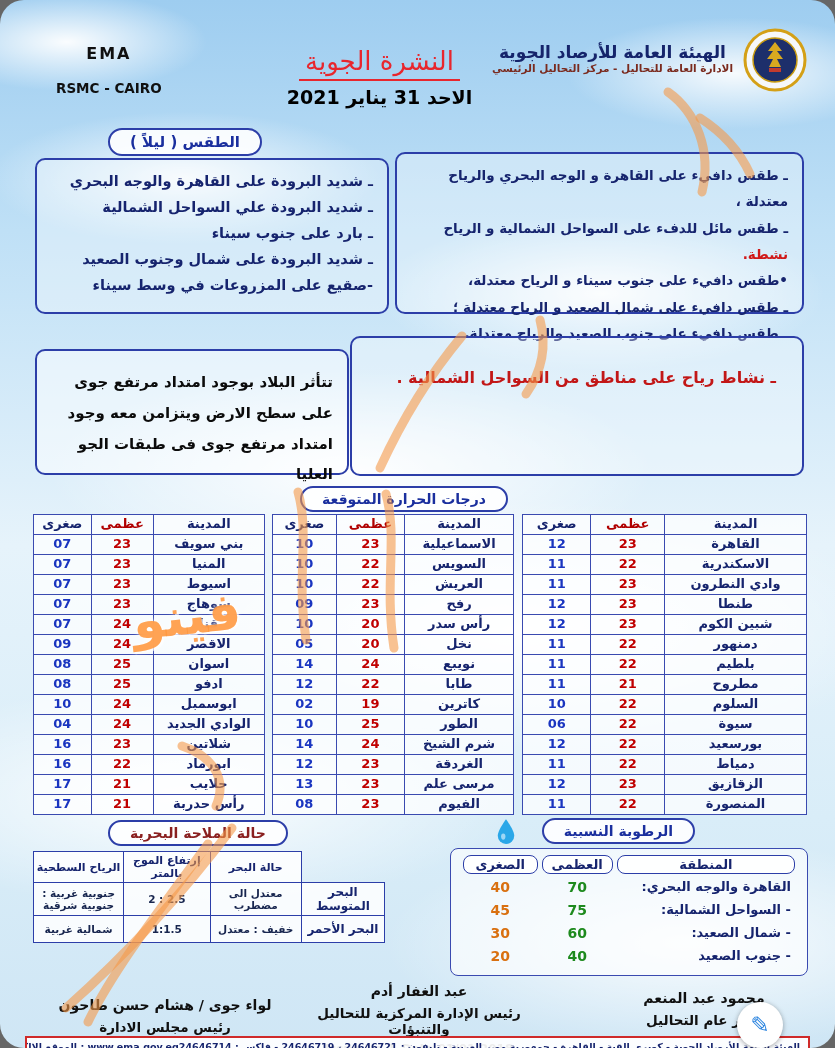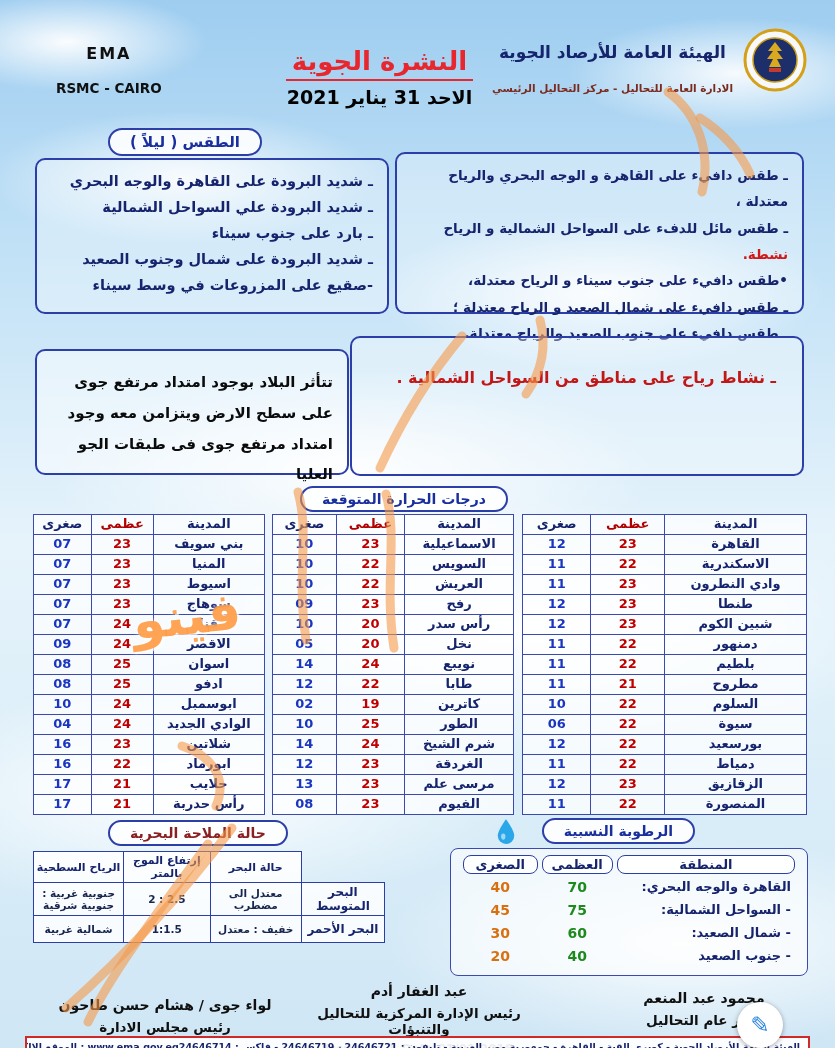--- a/index.html
+++ b/index.html
@@ -9,32 +9,33 @@
     background:
       radial-gradient(ellipse 200px 70px at 8% 4%, rgba(255,255,255,.95), rgba(255,255,255,0) 70%),
       radial-gradient(ellipse 240px 80px at 88% 7%, rgba(255,255,255,.9), rgba(255,255,255,0) 70%),
       radial-gradient(ellipse 280px 95px at 22% 17%, rgba(255,255,255,.85), rgba(255,255,255,0) 70%),
       radial-gradient(ellipse 320px 110px at 72% 28%, rgba(255,255,255,.9), rgba(255,255,255,0) 70%),
       radial-gradient(ellipse 420px 140px at 42% 45%, rgba(255,255,255,.95), rgba(255,255,255,0) 72%),
       radial-gradient(ellipse 520px 170px at 62% 60%, rgba(255,255,255,.95), rgba(255,255,255,0) 75%),
       radial-gradient(ellipse 440px 150px at 22% 76%, rgba(255,255,255,.9), rgba(255,255,255,0) 75%),
       radial-gradient(ellipse 400px 140px at 82% 90%, rgba(255,255,255,.85), rgba(255,255,255,0) 75%),
       linear-gradient(180deg,#9ecdf0 0%,#bfe0f6 22%,#e6f3fb 52%,#d9edf8 78%,#cfe6f5 100%);
+    border-radius: 24px;
   }
   .abs{position:absolute;}
   
   .org-left{left:56px;top:44px;text-align:center;color:#101010;font-weight:bold;direction:ltr;}
   .org-left .l1{font-size:16px;letter-spacing:2px;}
   .org-left .l2{font-size:13.5px;margin-top:17px;}
   .title-block{left:262px;top:46px;width:235px;text-align:center;}
-  .main-title{color:#e8262d;font-size:26px;font-weight:bold;display:inline-block;border-bottom:2px solid #e8262d;padding:0 6px 3px;}
+  .main-title{color:#e8262d;font-size:26px;font-weight:normal;display:inline-block;border-bottom:2px solid #e8262d;padding:0 6px 3px;}
   .date-line{font-size:19px;font-weight:bold;color:#000;margin-top:5px;}
   .org-right{right:102px;top:42px;text-align:center;}
   .org-right .l1{font-size:17px;font-weight:bold;color:#15246b;}
-  .org-right .l2{font-size:10.5px;font-weight:bold;color:#7a2a1e;margin-top:20px;}
+  .org-right .l2{font-size:10.5px;font-weight:bold;color:#7a2a1e;margin-top:0;}
   .logo{right:28px;top:28px;width:64px;height:64px;}
   
   .pill{position:absolute;border:2px solid #2c3ea8;background:rgba(255,255,255,.88);border-radius:18px;
         padding:3px 20px;font-weight:bold;color:#1a2f9e;font-size:15px;text-align:right;white-space:nowrap;}
   .pill.maroon{color:#8a2020;}
   
   .box{position:absolute;border:2px solid #2c3ea8;border-radius:10px;background:rgba(255,255,255,.32);}
   .night-box{left:35px;top:158px;width:350px;height:152px;}
   .day-box{left:395px;top:152px;width:405px;height:158px;}
   .tech-box{left:35px;top:349px;width:310px;height:122px;background:rgba(255,255,255,.5);}

